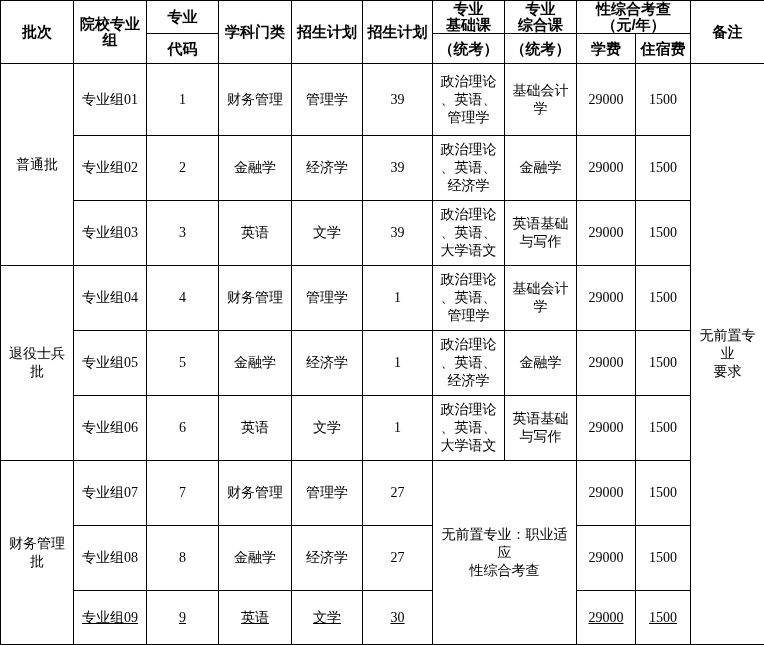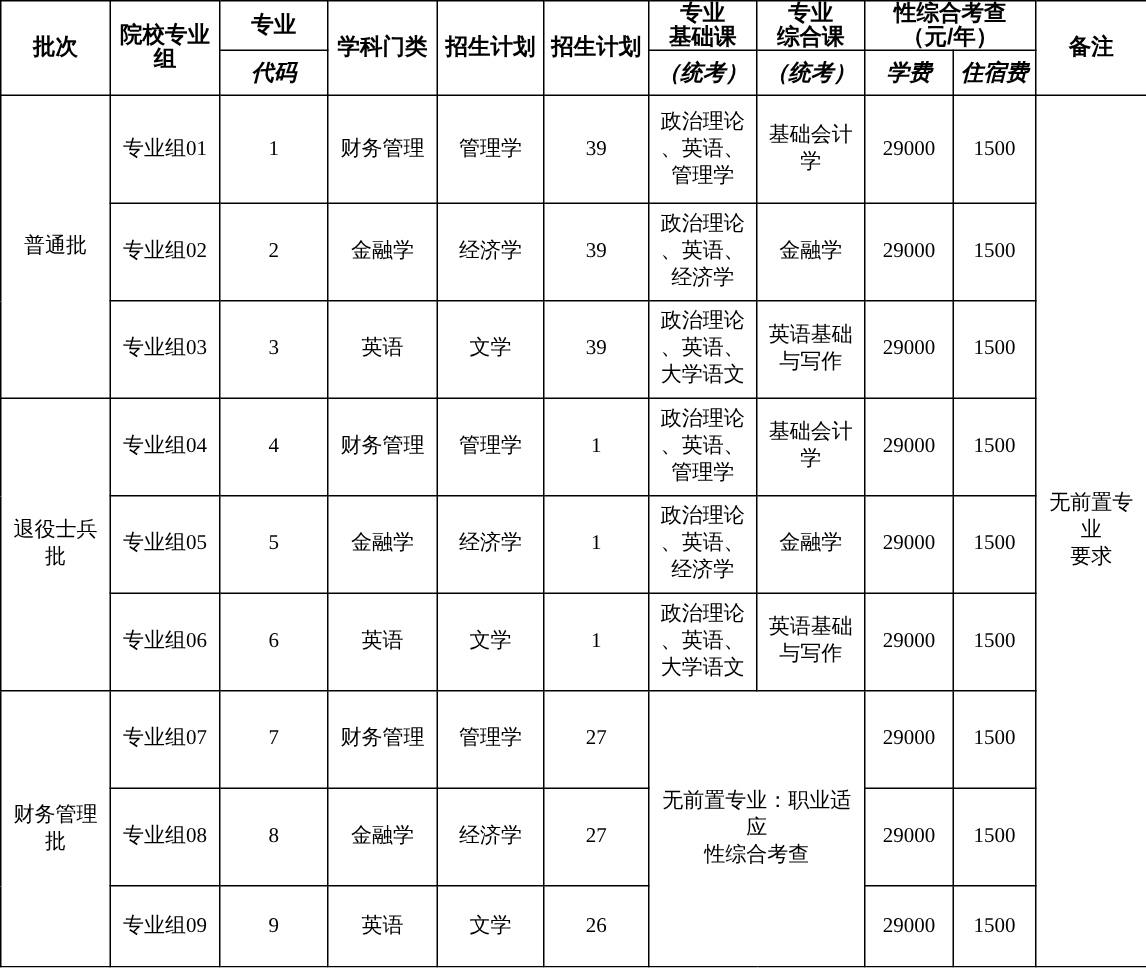--- a/index.html
+++ b/index.html
@@ -33,24 +33,24 @@
     font-size: 15px;
     line-height: 16px;
   }
   table.admission td {
     font-family: "Liberation Serif", "DejaVu Serif", serif;
     font-weight: normal;
     font-size: 14px;
     line-height: 18px;
   }
   tr.h-top    { height: 33px; }
-  tr.h-bottom { height: 30px; font-style: italic; }
+  tr.h-bottom { height: 30px; }
   tr.r1 { height: 72px; }
   tr.r2, tr.r3, tr.r4, tr.r5, tr.r6, tr.r7, tr.r8 { height: 65px; }
-  tr.r9 { height: 54px; }
+  tr.r9 { height: 54px; text-decoration: underline; }
 </style>
 </head>
 <body>
 
 <table class="admission">
   <colgroup>
     <col style="width:73px">
       <col style="width:73px">
       <col style="width:72px">
     <col style="width:73px">
@@ -195,18 +195,18 @@
       <td>经济学</td>
       <td>27</td>
       <td>29000</td>
       <td>1500</td>
     </tr>
     <tr class="r9">
       <td>专业组09</td>
       <td>9</td>
       <td>英语</td>
       <td>文学</td>
-      <td>26</td>
+      <td>30</td>
       <td>29000</td>
       <td>1500</td>
     </tr>
   </tbody>
 </table>
 
 </body></html>

